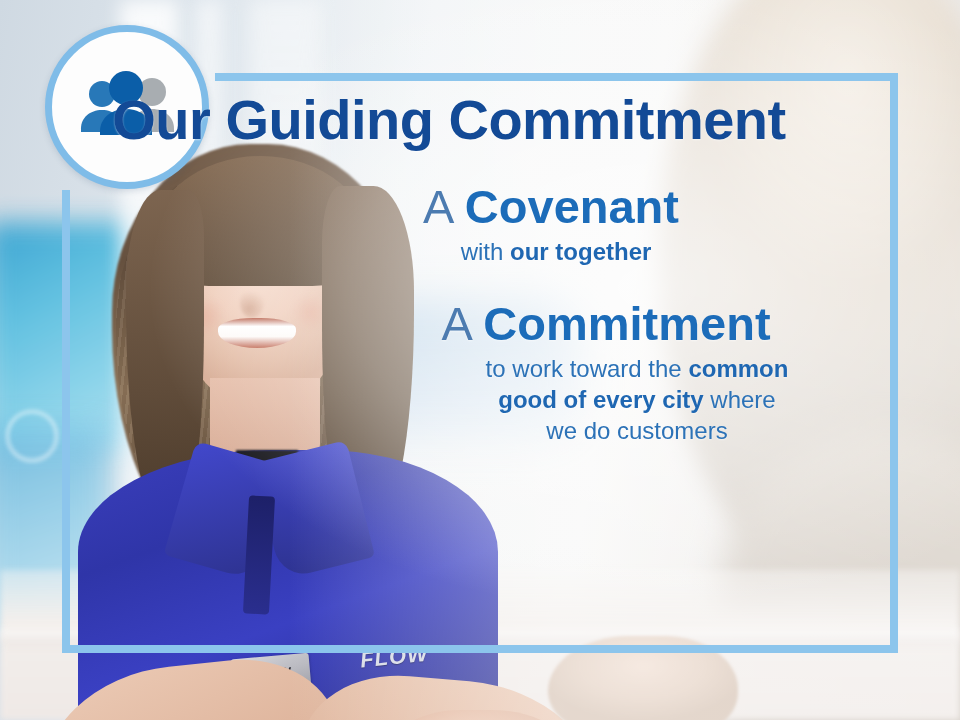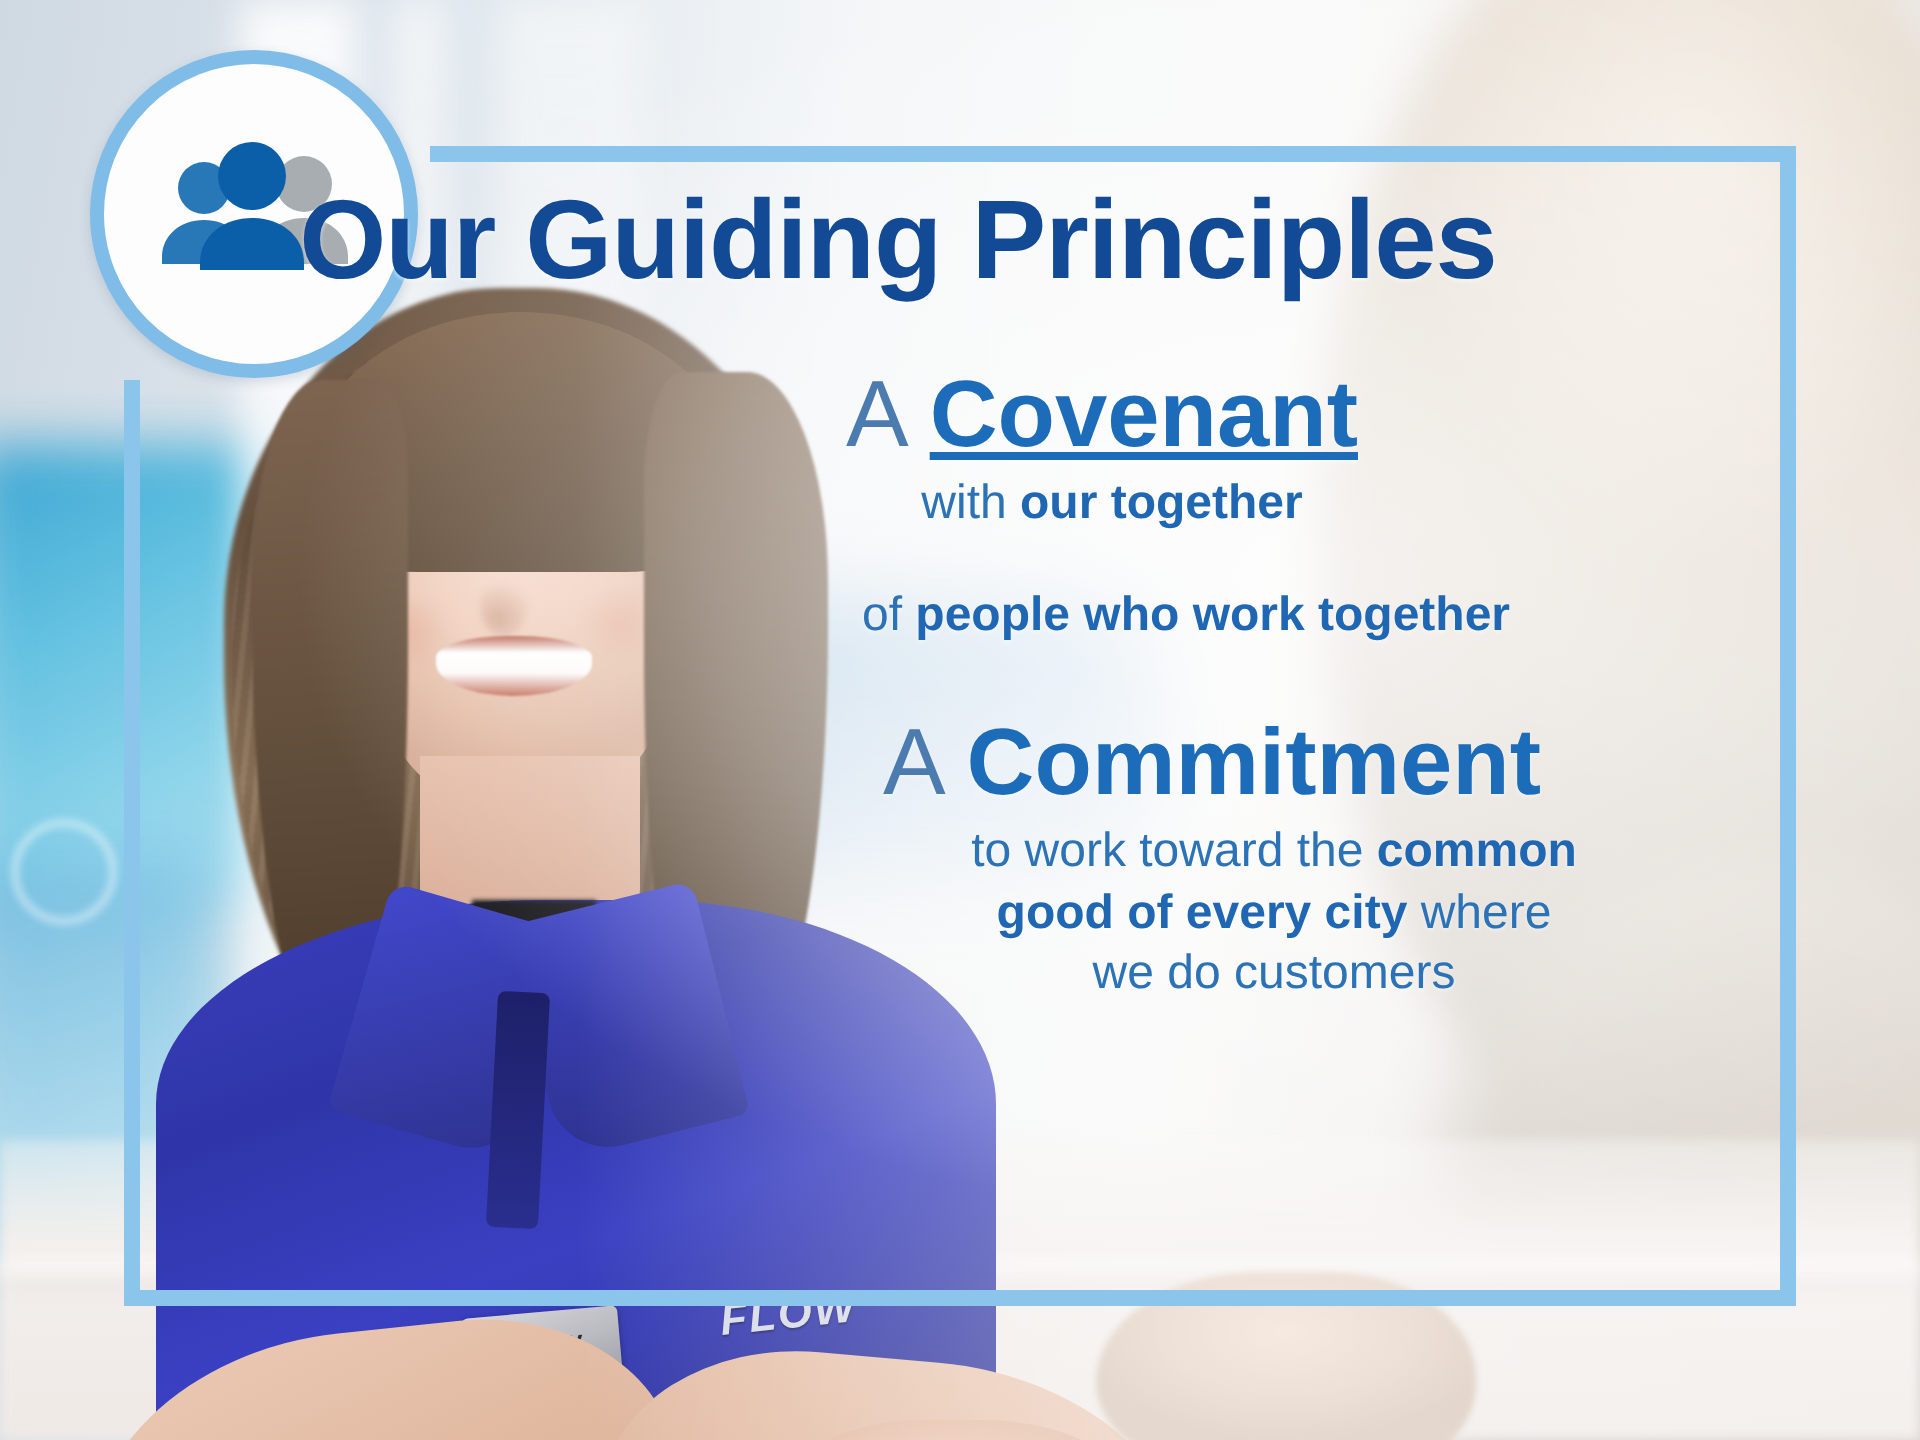--- a/index.html
+++ b/index.html
@@ -389,37 +389,36 @@
         <circle cx="28" cy="24" r="13"></circle>
         <path d="M28 40C15.8 40 7 48 7 58.3V62h42v-3.7C49 48 40.2 40 28 40z"></path>
       </g>
       <g fill="#0B5EA8">
         <circle cx="52" cy="18" r="17"></circle>
         <path d="M52 39c-15.5 0-26 10-26 22.2V65h52v-3.8C78 49 67.5 39 52 39z"></path>
       </g>
     </svg>
   </div>
 
-  <div class="title" style="color: rgb(19, 74, 150);">Our Guiding Principles</div>
+  <div class="title" style="color: rgb(19, 74, 150);">Our Guiding Commitment</div>
 
   <div class="principles">
 
     <div class="principle covenant">
       <div class="p-head">
         <span class="p-article" style="color: rgb(76, 123, 176);">A</span>
-        <span class="p-word" style="color: rgb(28, 108, 185); text-decoration: underline;">Covenant</span>
+        <span class="p-word" style="color: rgb(28, 108, 185);">Covenant</span>
       </div>
       <div class="p-sub" style="color: rgb(44, 114, 183);">
         <span><span>with </span><b>our together</b><span></span></span>
       </div>
     </div>
 
     <div class="principle community">
       <div class="p-sub" style="color: rgb(44, 114, 183);">
-        <div><span>of </span><b>people who work together</b><span></span></div>
       </div>
     </div>
 
     <div class="principle commitment">
       <div class="p-head">
         <span class="p-article" style="color: rgb(76, 123, 176);">A</span>
         <span class="p-word" style="color: rgb(28, 108, 185);">Commitment</span>
       </div>
       <div class="p-sub" style="color: rgb(44, 114, 183);">
         <div><span>to work toward the </span><b>common</b><span></span></div>

